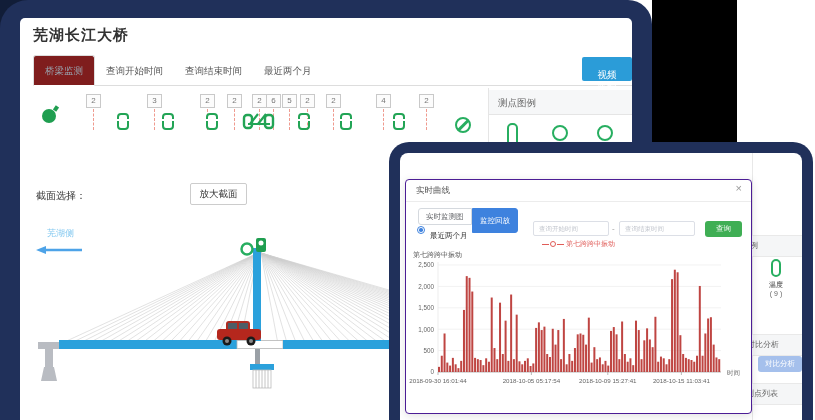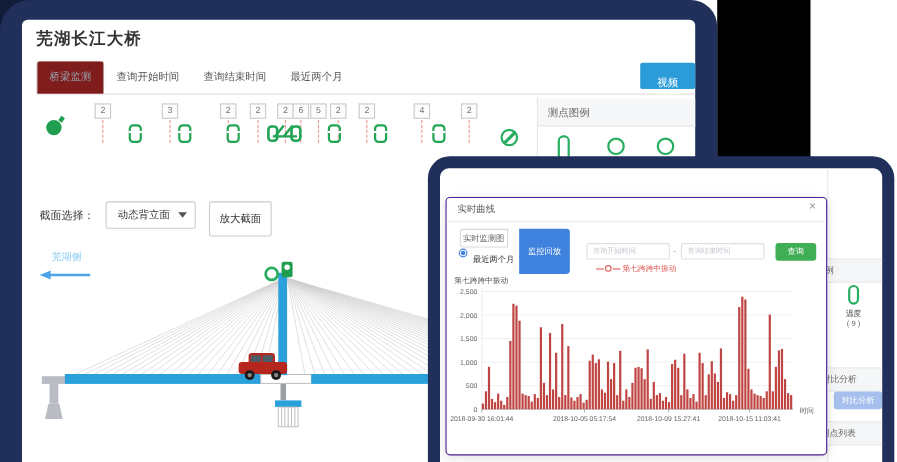--- a/index.html
+++ b/index.html
@@ -35,21 +35,21 @@
   .legend-band{left:469px;top:72px;right:0;height:25px;background:#f6f7f8;border-bottom:1px solid #e5e5e5;
                font-size:9.5px;color:#666;line-height:25px;padding-left:9px;box-sizing:border-box}
   .p-thermo{left:487px;top:105px;width:7px;height:20px;border:2px solid #27ae60;border-radius:5px}
   .p-ring{top:107px;width:12px;height:12px;border:2.5px solid #27ae60;border-radius:50%}
   
   .ctl-label{left:16px;top:171px;font-size:10px;color:#333}
   .sel-box{left:76px;top:165px;width:80px;height:23px;border:1px solid #ccc;border-radius:2px;background:#fff;cursor:pointer}
   .sel-val{position:absolute;left:10px;top:5px;font-size:9.5px;color:#333}
   .caret{position:absolute;right:7px;top:9px;width:0;height:0;border-left:4px solid transparent;
          border-right:4px solid transparent;border-top:5px solid #555}
-  .zoom-btn{left:170px;top:165px;width:57px;height:32px;border:1px solid #ccc;background:#fff;
+  .zoom-btn{left:170px;top:165px;width:57px;height:22px;border:1px solid #ccc;background:#fff;
             font-size:9.5px;color:#333;border-radius:2px;cursor:pointer;padding:0}
   #bridge-svg{left:0;top:205px}
 
   
   .modal-frame{left:389px;top:142px;width:424px;height:278px;background:#20305a;border-radius:20px 20px 0 0;
                padding:11px 11px 0;box-sizing:border-box;z-index:5}
   .modal-inner{position:relative;width:100%;height:100%;background:#fff;border-radius:8px 8px 0 0;overflow:hidden}
   .strip-divider{left:352px;top:0;bottom:0;width:1px;background:#e8e8e8;z-index:1}
   .strip-band{left:352px;right:0;height:20px;background:#f5f6f7;border-top:1px solid #e9e9e9;
               border-bottom:1px solid #e9e9e9;z-index:1;font-size:8px;color:#666;line-height:20px;overflow:visible;white-space:nowrap}
@@ -59,23 +59,23 @@
   .t-icon{display:inline-block;width:6px;height:14px;border:2px solid #27ae60;border-radius:5px}
   .t-label{font-size:7px;color:#333;line-height:8px}
   .t-count{font-size:7px;color:#666;line-height:9px}
 
   
   .dialog{left:5px;top:26px;width:345px;height:233px;background:#fff;border:1px solid #4c1d95;
           border-radius:4px;box-shadow:0 2px 10px rgba(0,0,0,.12);z-index:2}
   .dlg-title{left:10px;top:5px;font-size:8.5px;color:#555}
   .dlg-close{right:9px;top:3px;font-size:11px;color:#999;cursor:pointer;line-height:11px}
   .dlg-tbar{left:0;right:0;top:0;height:21px;border-bottom:1px solid #ececec}
-  .dlg-tab1{left:12px;top:28px;height:15px;line-height:15px;padding:0 2px;font-size:7.5px;border:1px solid #d5d9de;
+  .dlg-tab1{left:12px;top:28px;height:15px;line-height:15px;padding:0 7px;font-size:7.5px;border:1px solid #d5d9de;
             color:#606266;border-radius:3px 0 0 3px;background:#fff;cursor:pointer}
-  .dlg-tab2{left:66px;top:28px;height:15px;line-height:15px;padding:12px 7px;font-size:7.5px;border:1px solid #3e82de;
+  .dlg-tab2{left:66px;top:28px;height:15px;line-height:15px;padding:4px 7px;font-size:7.5px;border:1px solid #3e82de;
             background:#3e82de;color:#fff;border-radius:0 3px 3px 0;cursor:pointer}
   .radio{left:11px;top:46px;width:6px;height:6px;border:1.5px solid #3e82de;border-radius:50%}
   .radio::after{content:'';position:absolute;left:1.2px;top:1.2px;width:3.5px;height:3.5px;border-radius:50%;background:#3e82de}
   .radio-label{left:24px;top:51px;font-size:7.5px;color:#333}
   .q-input{position:absolute;top:41px;width:76px;height:15px;border:1px solid #dcdfe6;border-radius:2px;
            font-size:6.5px;color:#333;padding:0 5px;box-sizing:border-box;font-family:inherit}
   .q-input::placeholder{color:#c0c4cc}
   .q-sep{left:206px;top:44px;font-size:8px;color:#999}
   .q-btn{left:299px;top:41px;width:37px;height:16px;background:#3fae54;color:#fff;font-size:7.5px;
          border:none;border-radius:3px;cursor:pointer;padding:0}
@@ -141,24 +141,20 @@
   <div class="abs link-icon" style="left:373px"></div>
   <div class="abs block-icon"></div>
 
   <div class="abs panel-divider"></div>
   <div class="abs legend-band">测点图例</div>
   <div class="abs p-thermo"></div>
   <div class="abs p-ring" style="left:532px"></div>
   <div class="abs p-ring" style="left:577px"></div>
 
   <span class="abs ctl-label">截面选择：</span>
-  <div class="abs sel-box">
-    <span class="sel-val">动态背立面</span>
-    <span class="caret"></span>
-  </div>
   <button class="abs zoom-btn">放大截面</button>
 
   <svg id="bridge-svg" class="abs" width="612" height="197" viewBox="0 0 612 197">
     <g id="cables" stroke="#cfcfcf" stroke-width="0.6">
         <line x1="238" y1="30" x2="40" y2="121"></line>
         <line x1="238" y1="30" x2="49" y2="121"></line>
         <line x1="238" y1="30" x2="58" y2="121"></line>
         <line x1="238" y1="30" x2="67" y2="121"></line>
         <line x1="238" y1="30" x2="76" y2="121"></line>
         <line x1="238" y1="30" x2="85" y2="121"></line>

